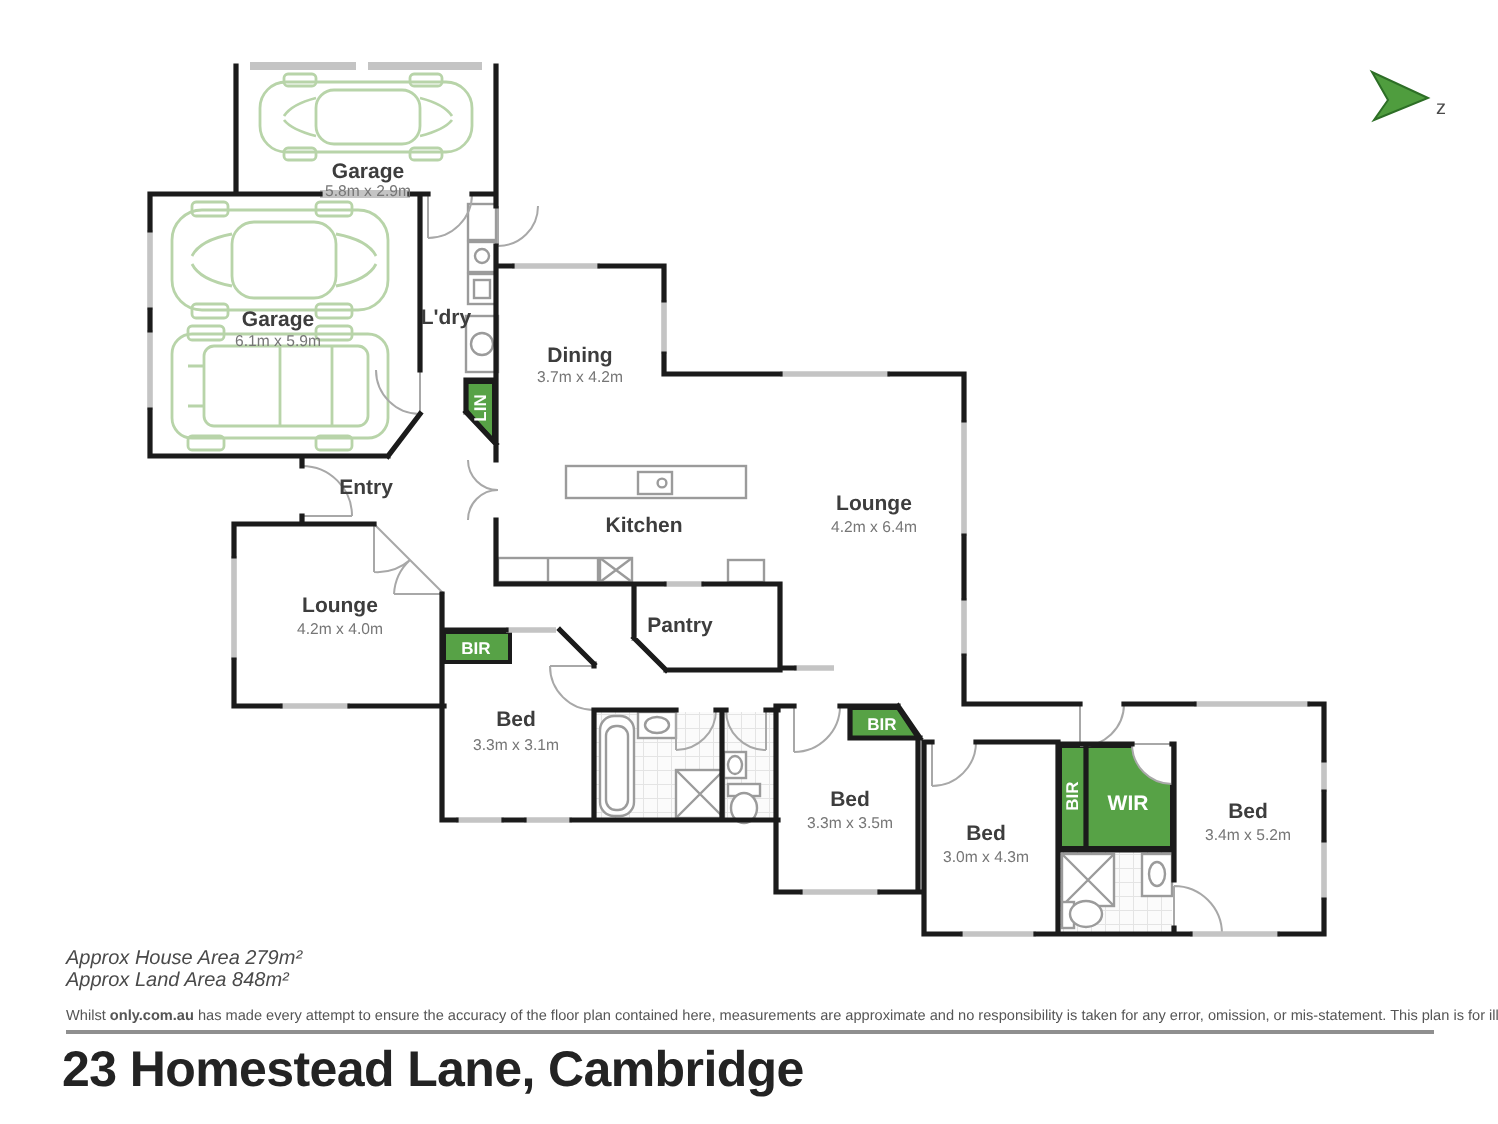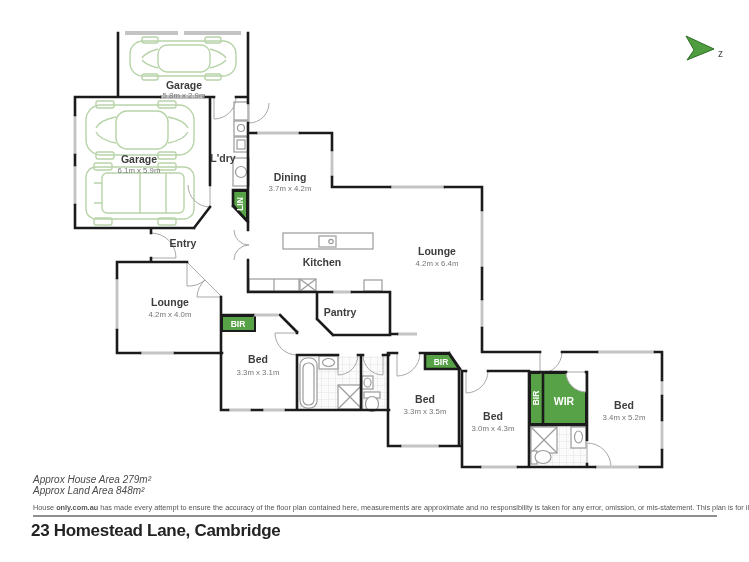--- a/index.html
+++ b/index.html
@@ -8,21 +8,21 @@
   svg{position:absolute;left:0;top:0;}
   svg text{font-family:"Liberation Sans",sans-serif;}
   .room-name{font-size:10.5px;font-weight:bold;fill:#3d3d3d;}
   .room-dims{font-size:7.8px;fill:#767676;}
   .closet-label{font-size:8.5px;font-weight:bold;fill:#ffffff;}
   .wir-label{font-size:10.5px;font-weight:bold;fill:#ffffff;}
   .compass-letter{font-size:10px;fill:#4a4a4a;}
   .footer-line{position:absolute;left:33px;color:#4a4a4a;font-size:10px;white-space:nowrap;font-style:italic;}
   .disclaimer{position:absolute;left:33px;top:503px;width:692px;color:#555;font-size:7.3px;white-space:nowrap;}
   .rule{position:absolute;left:33px;top:515px;width:684px;border-top:2px solid #8f8f8f;}
-  .title{position:absolute;left:31px;top:521px;color:#232323;font-size:17px;font-weight:bold;letter-spacing:-0.3px;white-space:nowrap;}
+  .title{position:absolute;left:31px;top:521px;color:#232323;font-size:25px;font-weight:bold;letter-spacing:-0.3px;white-space:nowrap;}
 </style>
 </head>
 <body>
 
 <div id="stage">
 
 <svg width="749" height="470" viewBox="0 0 749 470">
   <defs>
     <pattern id="tile" width="7" height="7" patternUnits="userSpaceOnUse">
       <rect width="7" height="7" fill="#fbfbfb"></rect>
@@ -223,20 +223,20 @@
     <text class="closet-label" x="238" y="327">BIR</text>
     <text class="closet-label" x="441" y="365">BIR</text>
     <text class="closet-label" x="536" y="401" transform="rotate(-90 536 398)">BIR</text>
     <text class="wir-label" x="564" y="405">WIR</text>
   </g>
 </svg>
 
 <div class="footer-line" style="top:474px">Approx House Area 279m²</div>
 <div class="footer-line" style="top:485px">Approx Land Area 848m²</div>
 <div class="disclaimer">
-  <span>House</span>
+  <span>Whilst</span>
   <b>only.com.au</b>
   <span>has made every attempt to ensure the accuracy of the floor plan contained here, measurements are approximate and no responsibility is taken for any error, omission, or mis-statement. This plan is for illustrative purposes only.</span>
 </div>
 <div class="rule"></div>
 <div class="title">23 Homestead Lane, Cambridge</div>
 
 </div>
 
 </body></html>

